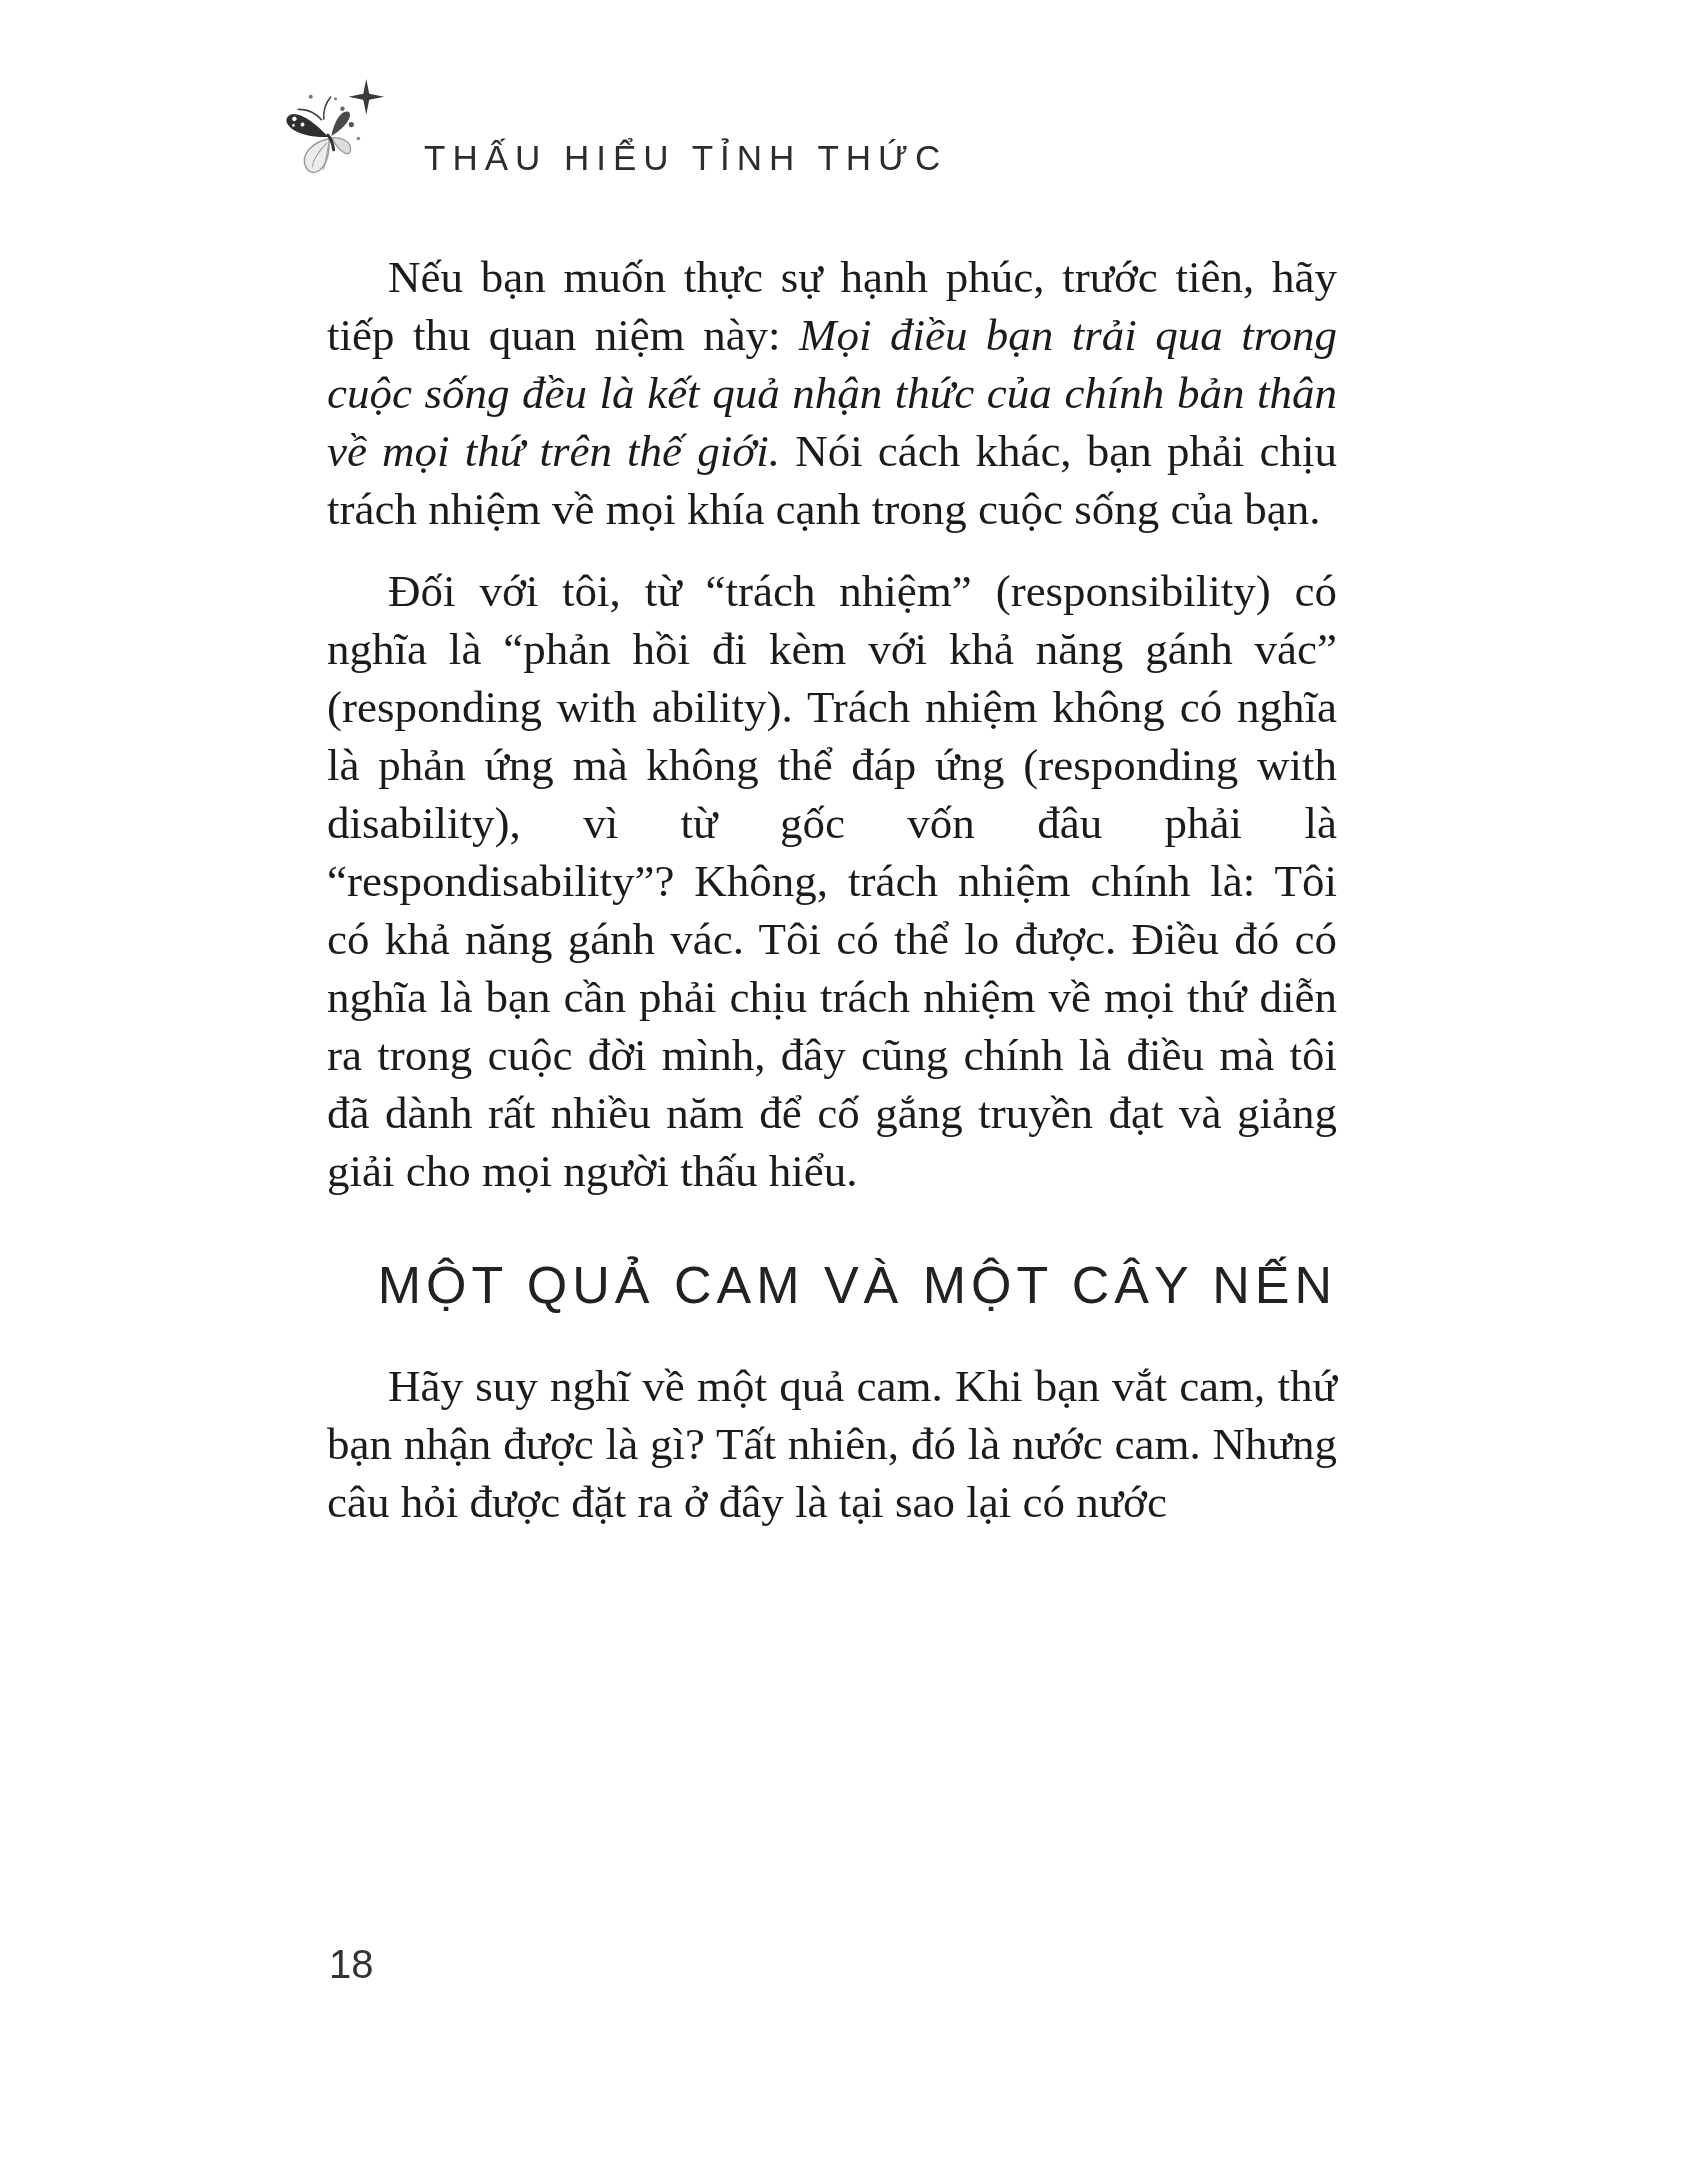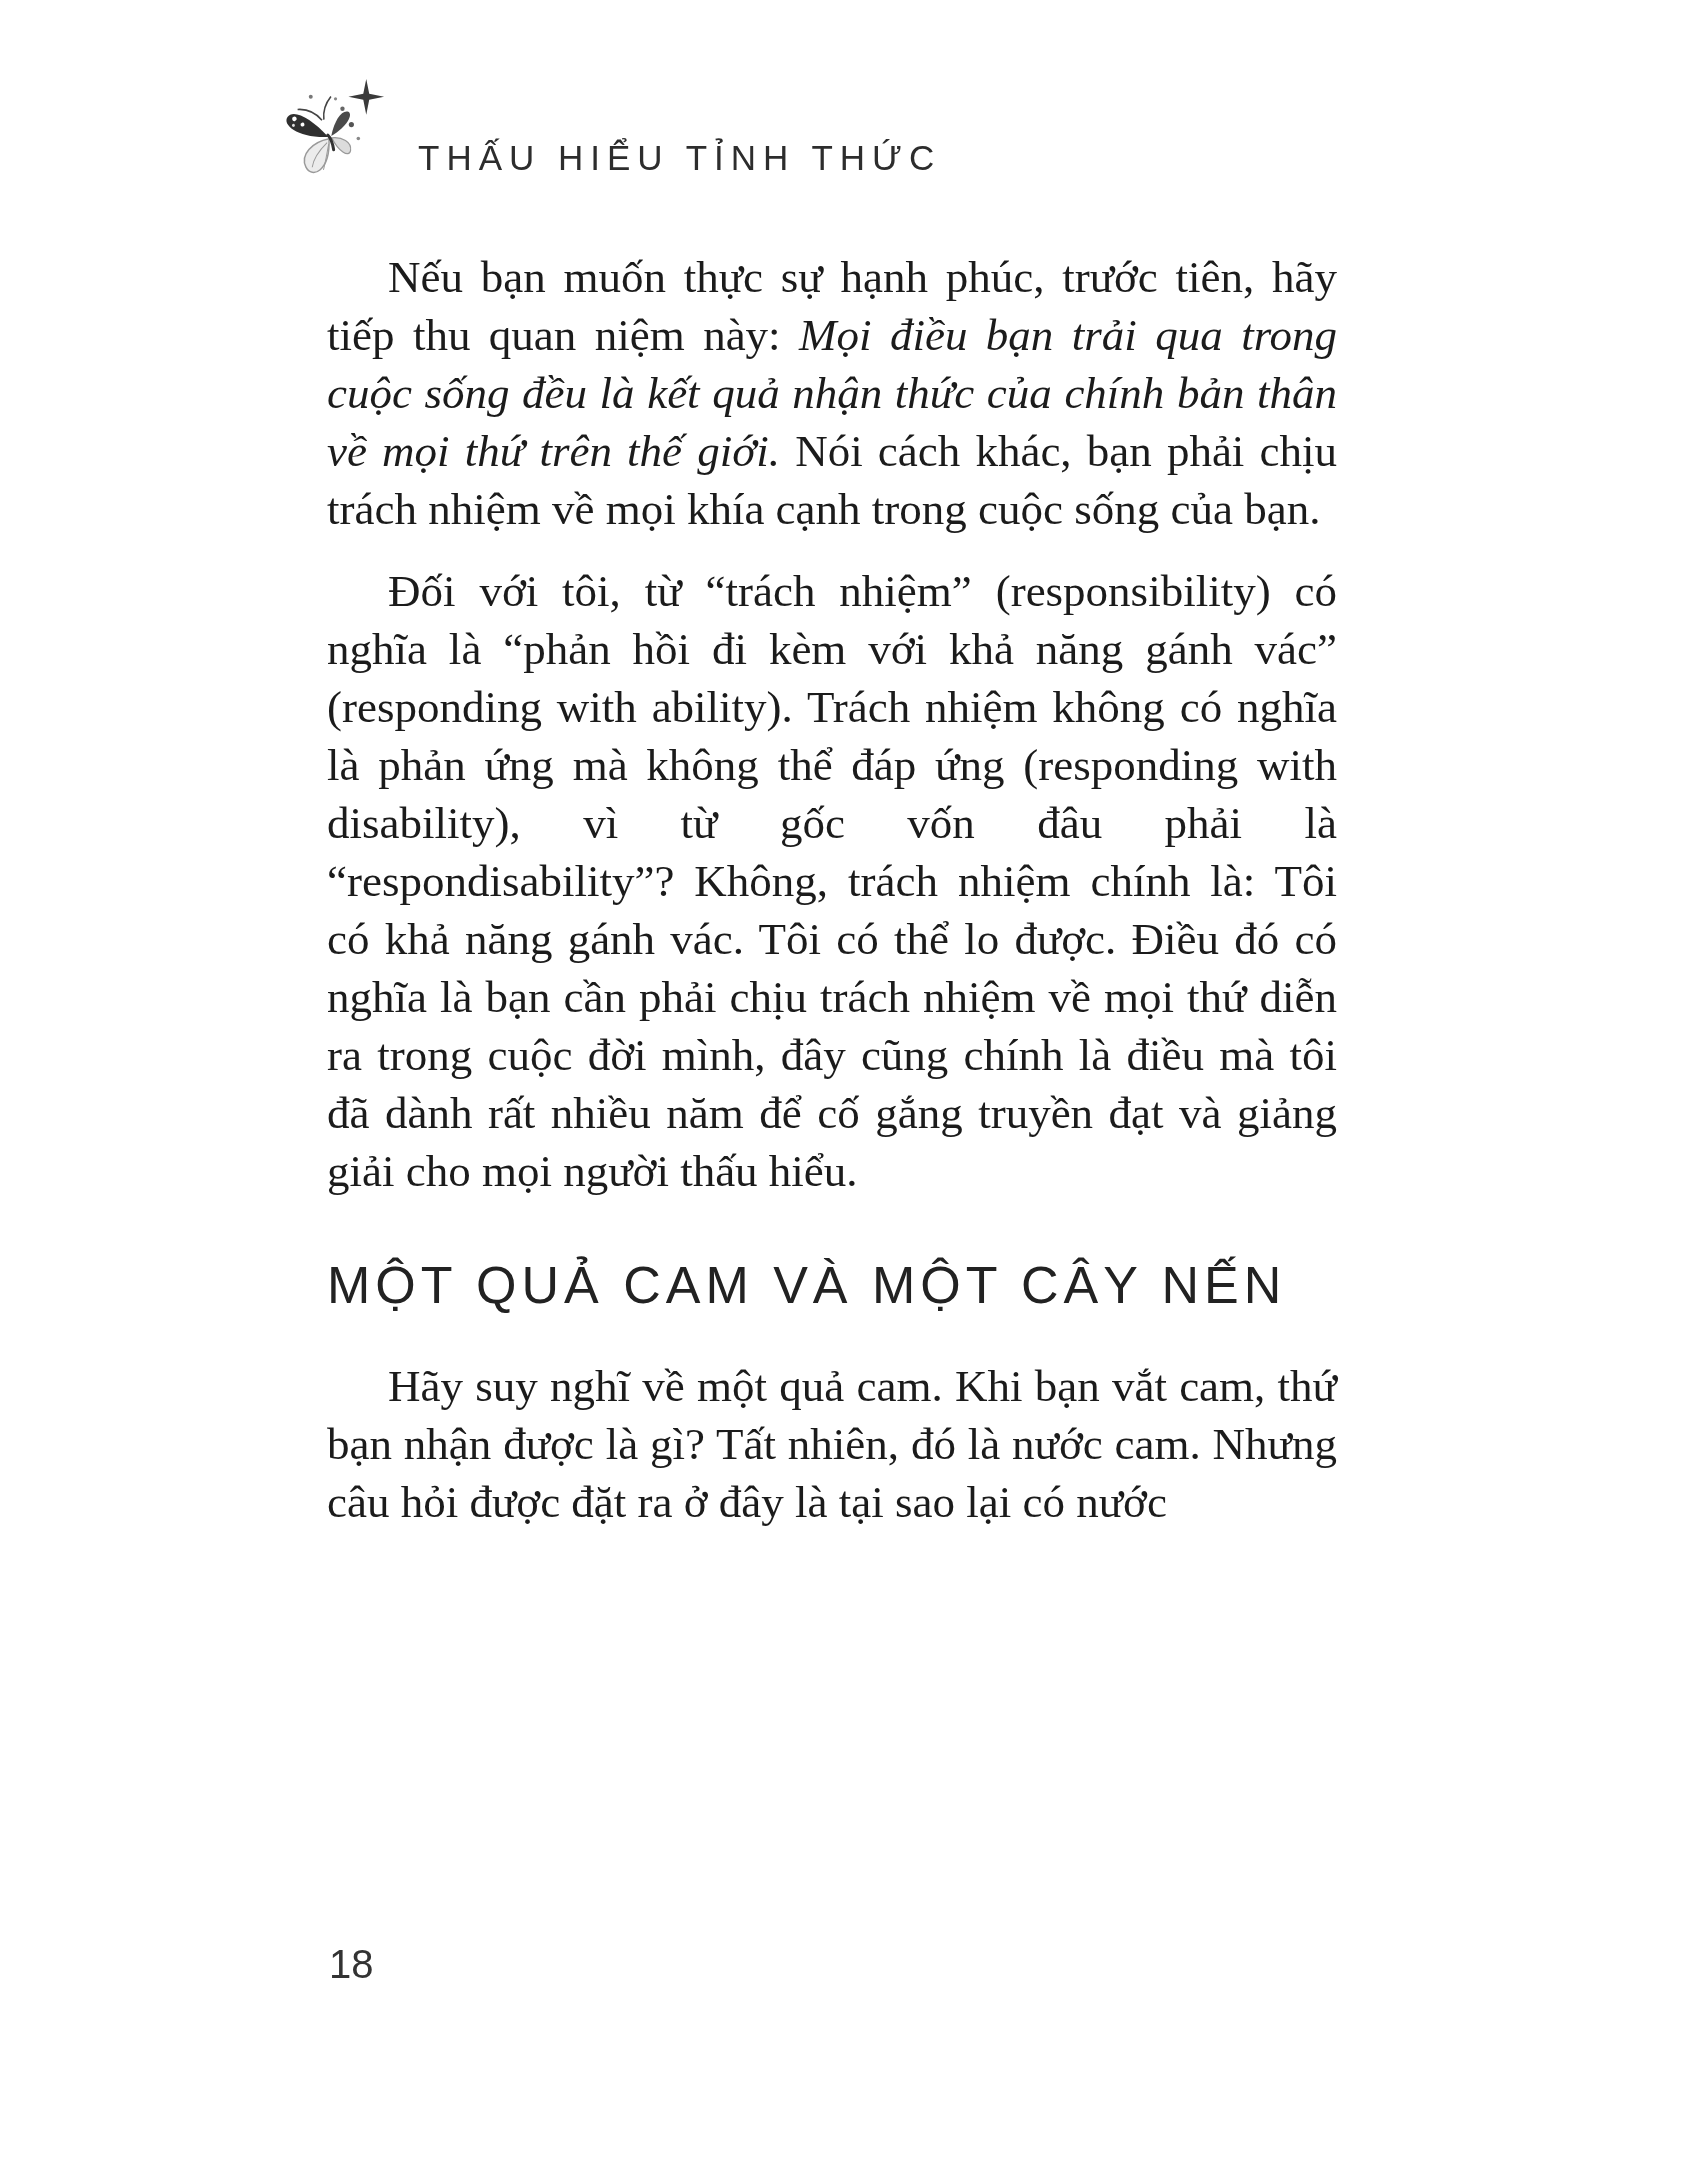--- a/index.html
+++ b/index.html
@@ -11,21 +11,21 @@
     color: #1b1b1b;
     font-family: "Liberation Serif", serif;
     overflow: hidden;
   }
   .page-header {
     position: absolute;
     left: 279px;
     top: 77px;
     display: flex;
     align-items: flex-end;
-    gap: 18px;
+    gap: 24px;
   }
   .butterfly {
     width: 121px;
     height: 107px;
     flex: 0 0 auto;
   }
   .running-title {
     font-family: "Liberation Sans", sans-serif;
     font-size: 35px;
     font-weight: 400;
@@ -47,21 +47,21 @@
     text-indent: 61px;
     margin: 0 0 24px 0;
   }
   .body-p em { font-style: italic; }
   .section-heading {
     font-family: "Liberation Sans", sans-serif;
     font-size: 52px;
     font-weight: 400;
     letter-spacing: 5px;
     color: #222222;
-    text-align: left;
+    text-align: right;
     margin: 55px 0 42px 0;
     white-space: nowrap;
   }
   .page-number {
     position: absolute;
     left: 329px;
     top: 1942px;
     font-family: Liberation Sans, sans-serif;
     font-size: 40px;
     color: #333333;

